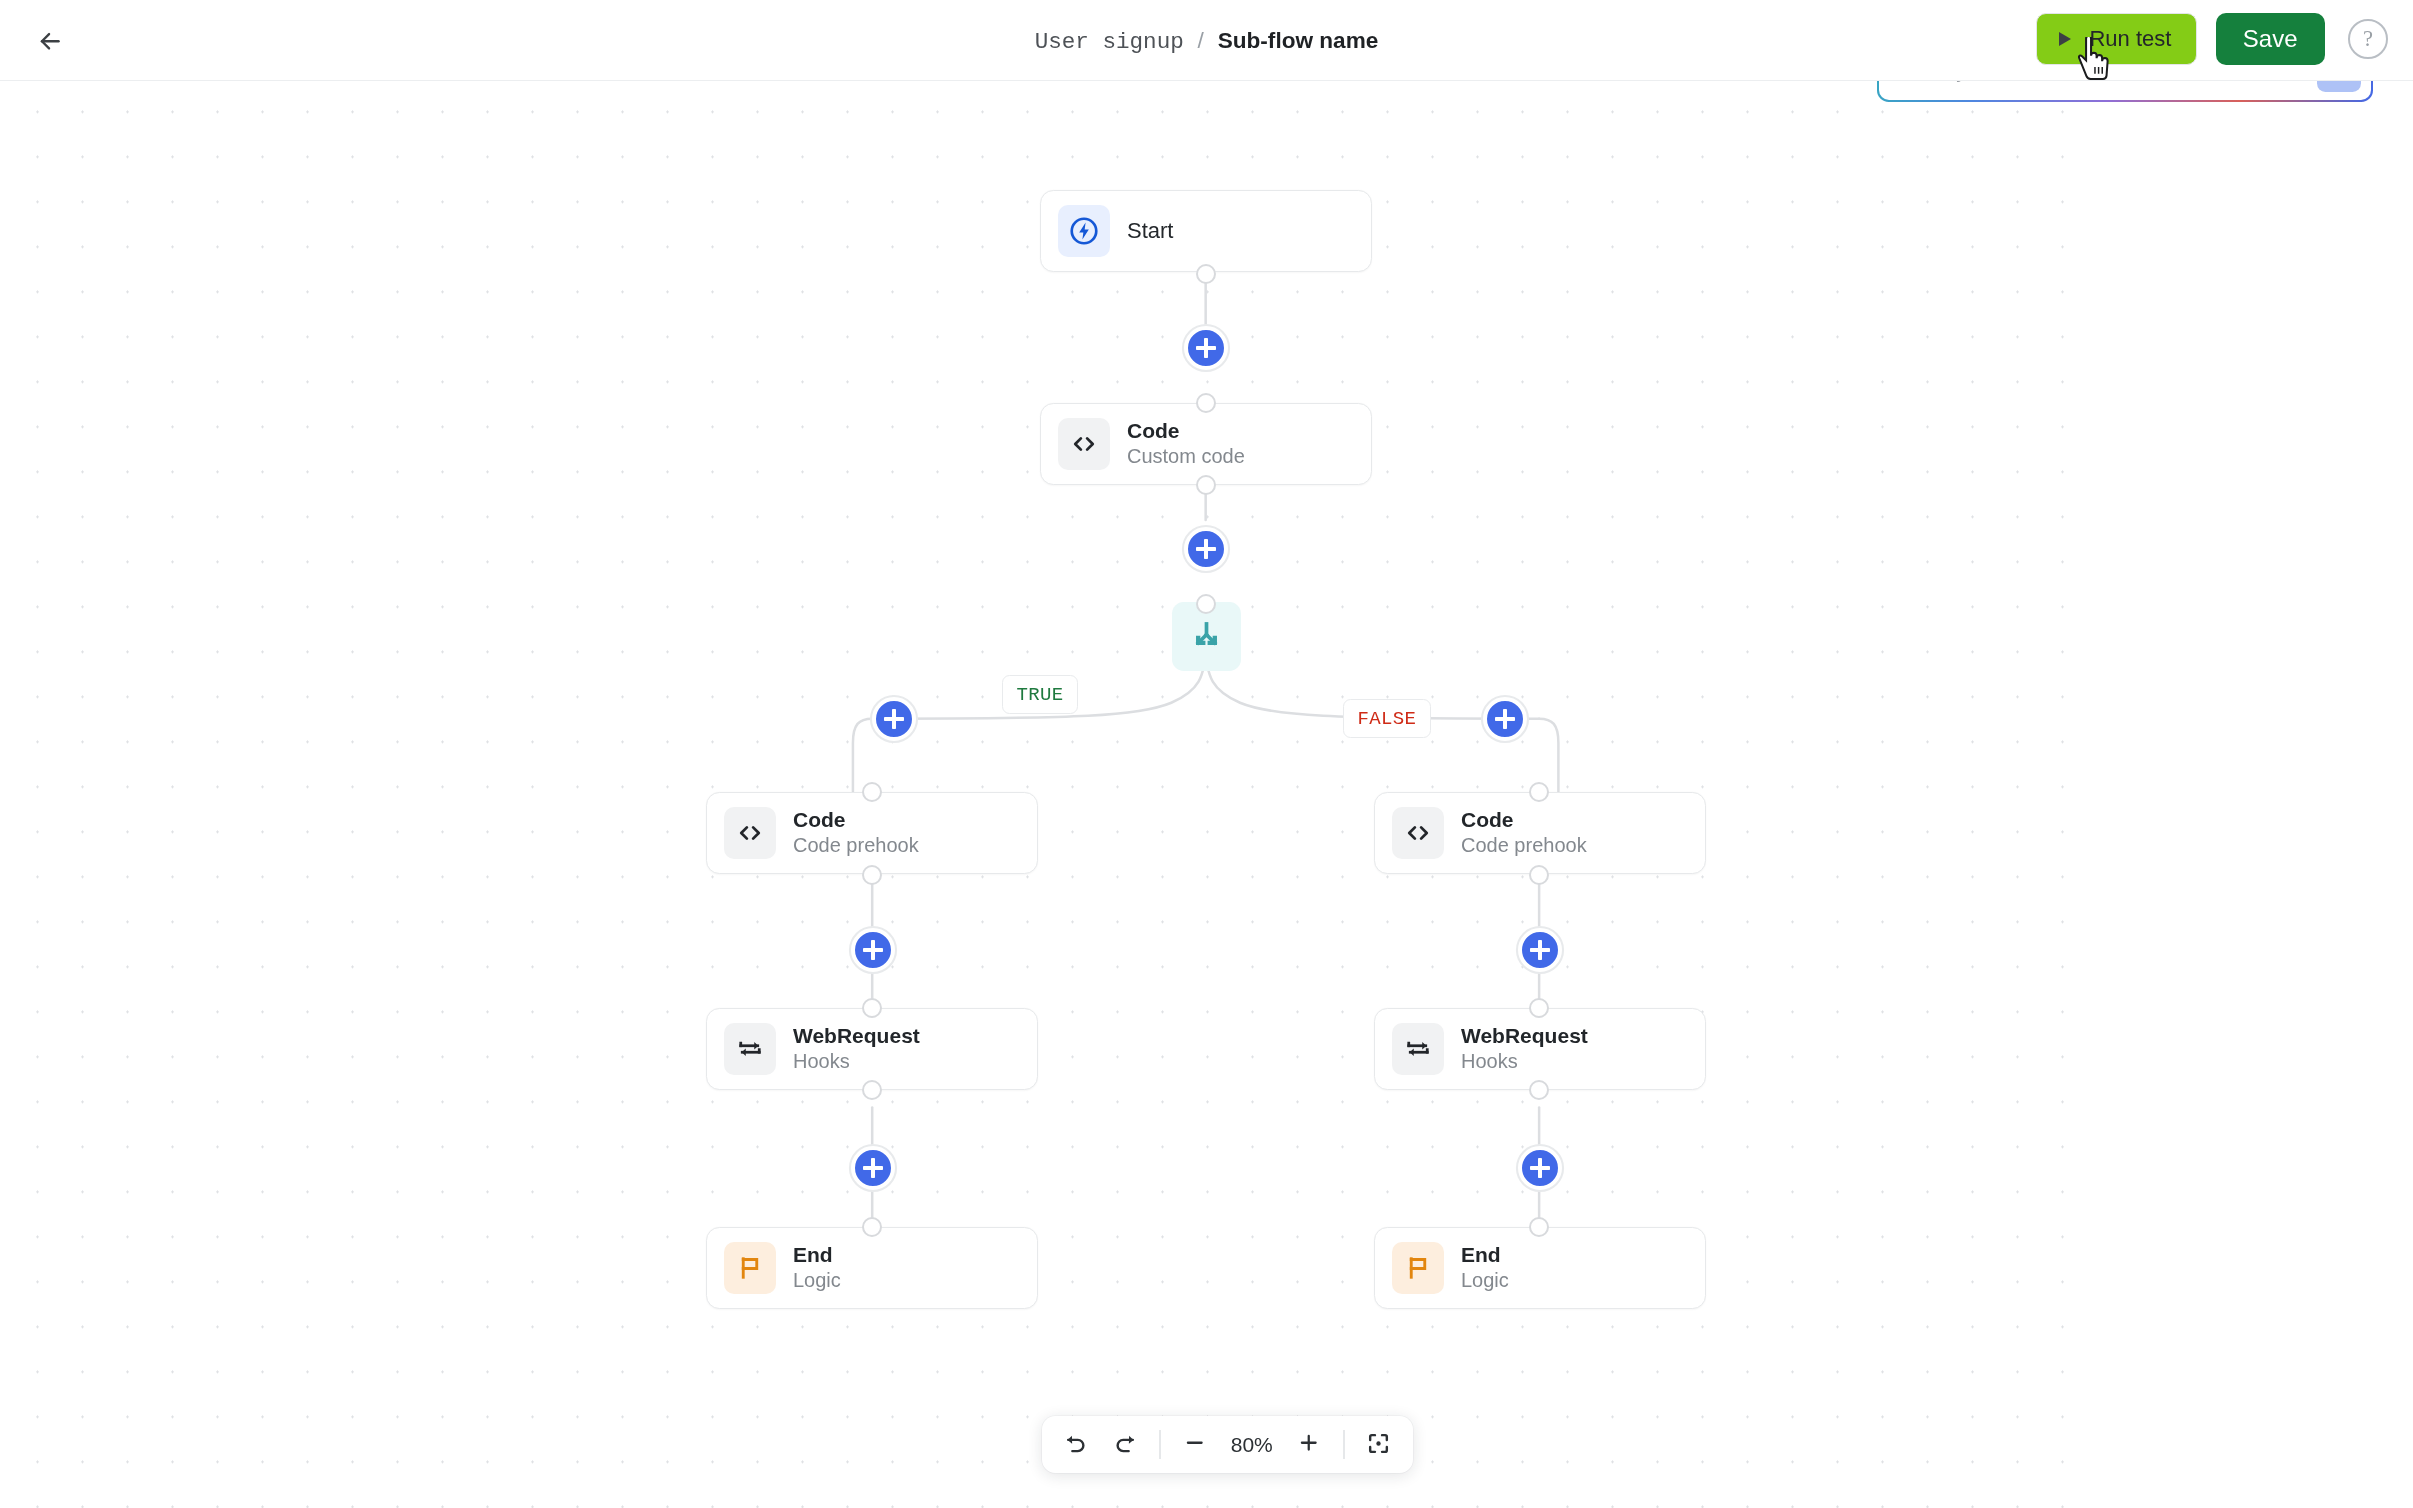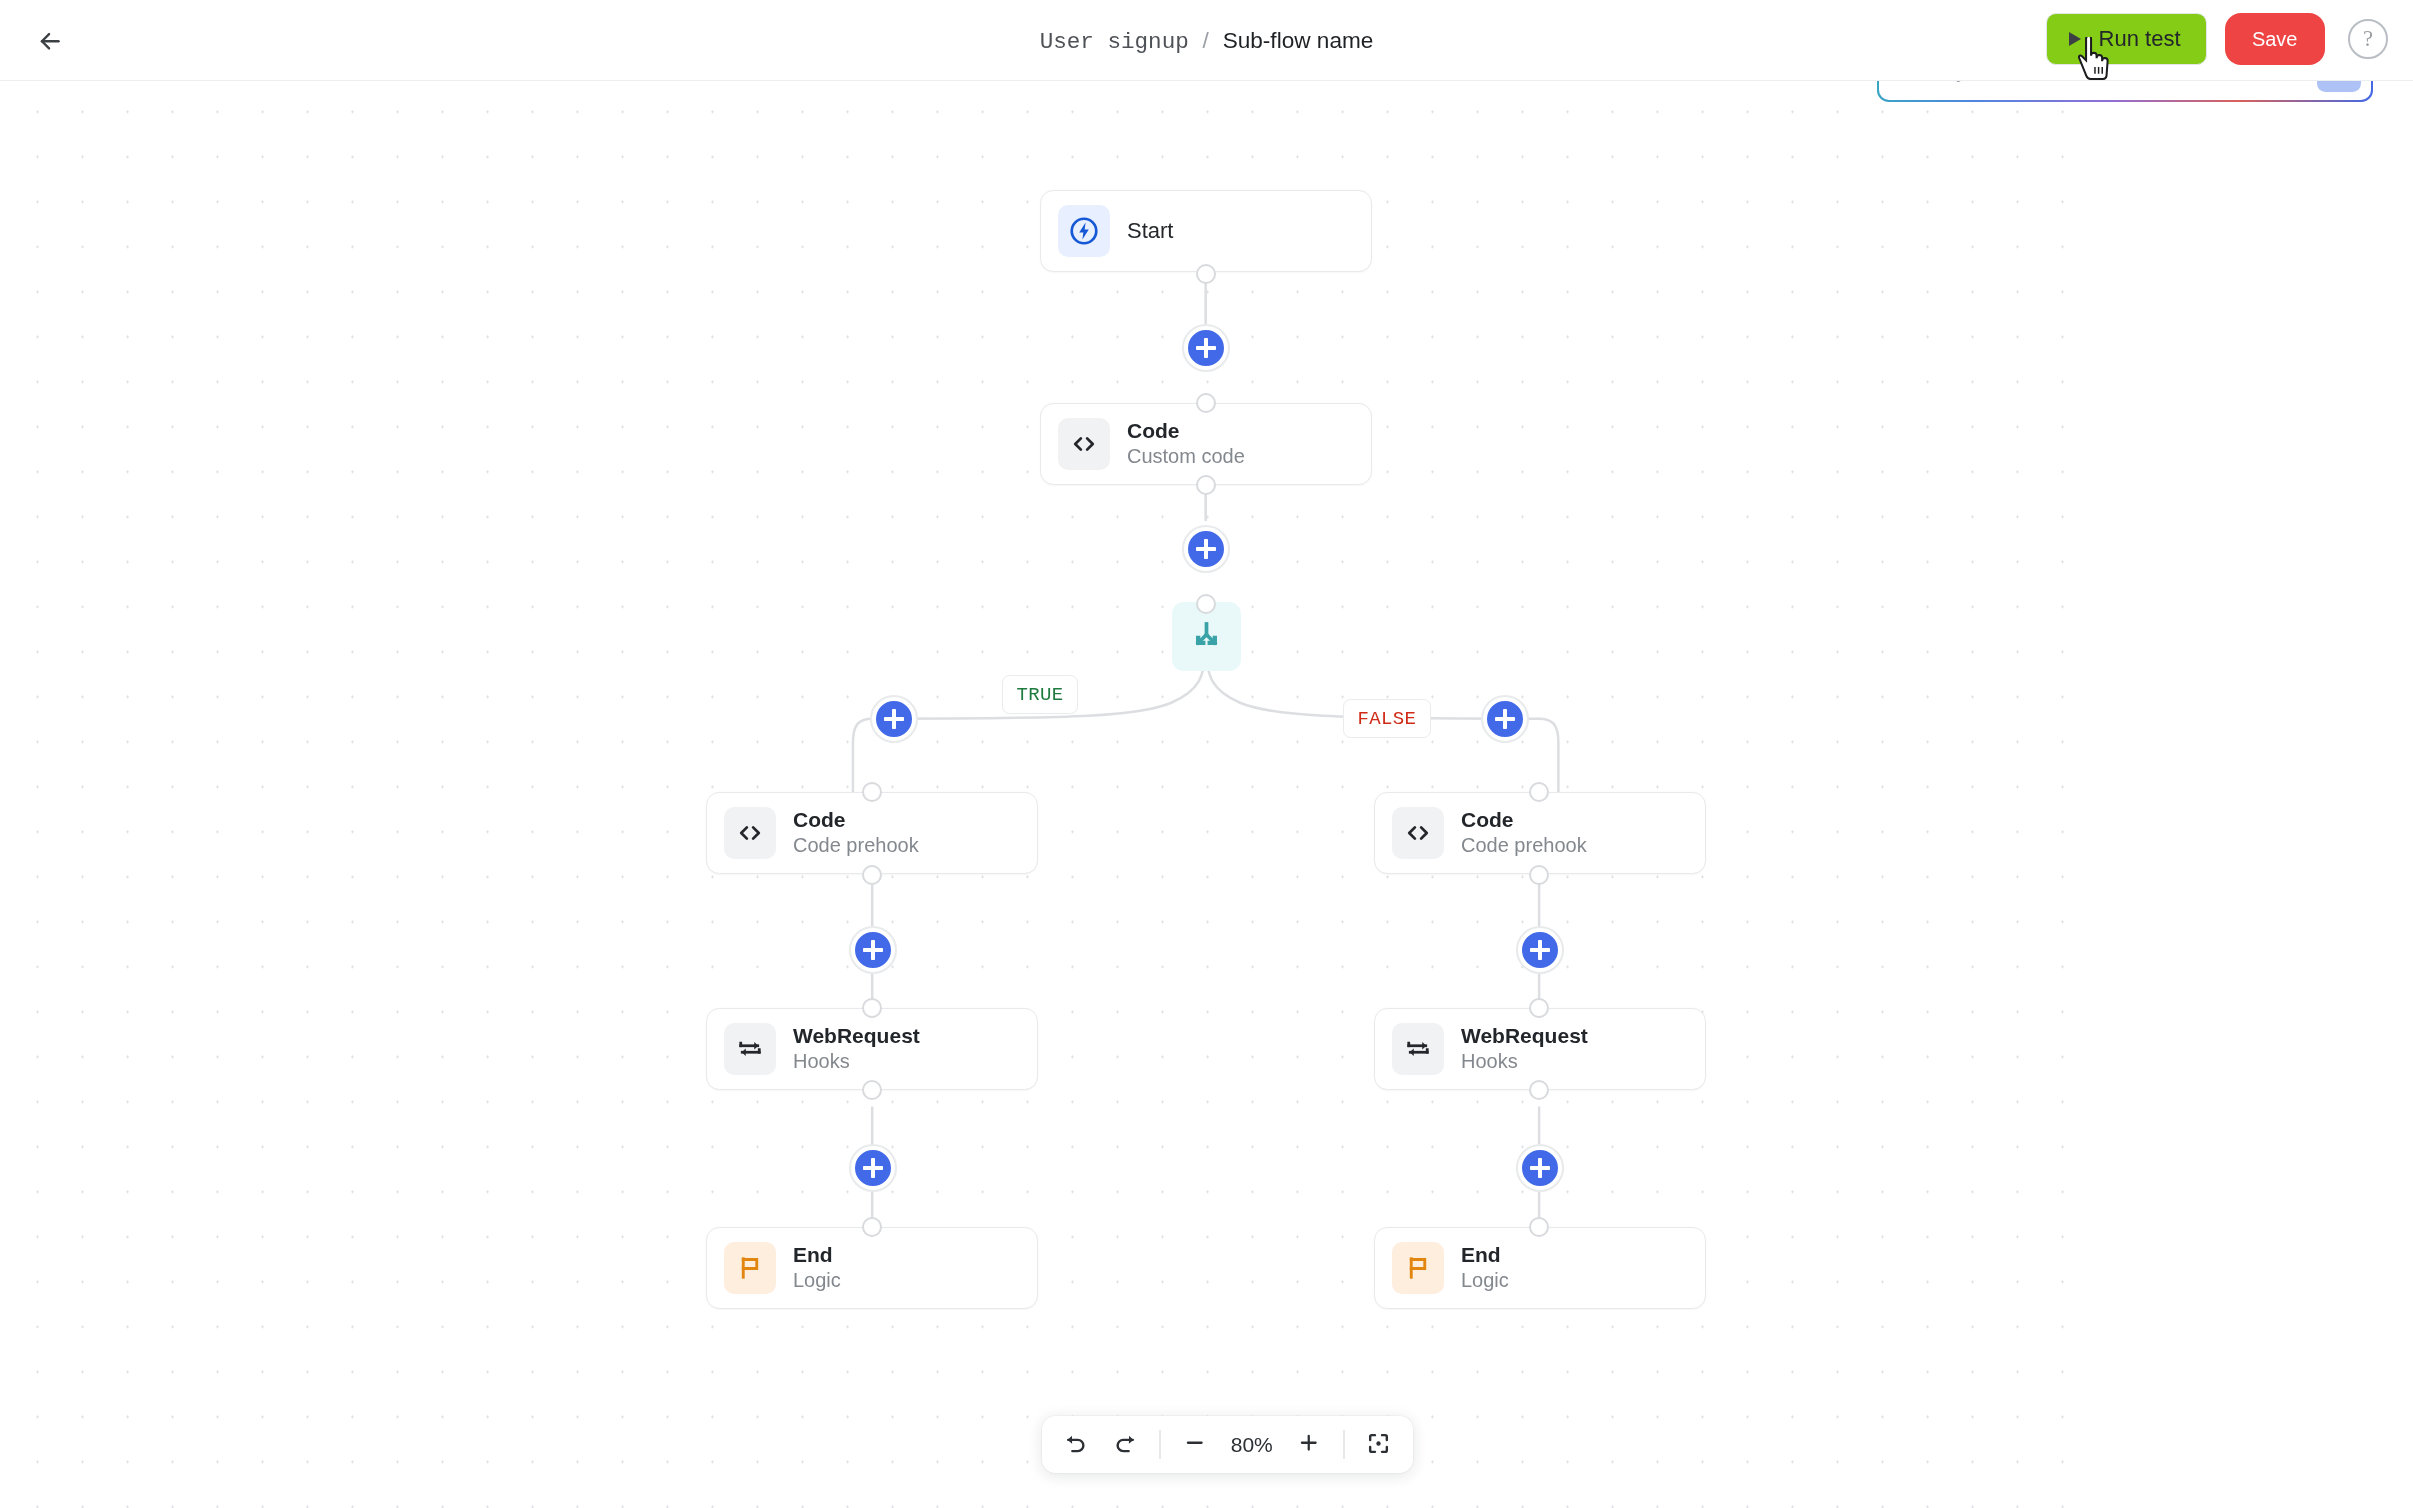--- a/index.html
+++ b/index.html
@@ -57,21 +57,21 @@
     pointer-events: auto;
     font-family: Liberation Mono, monospace;
   }
   .crumb-sep {
     color: #9aa0a6;
     margin: 0 7.5px;
     font-weight: 400;
   }
   .crumb-current {
     color: #1f2225;
-    font-weight: 400;
+    font-weight: 700;
   }
 
   .topbar-actions {
     position: absolute;
     right: 25px; top: 13.4px;
     display: flex;
     align-items: center;
     gap: 0;
   }
 
@@ -94,24 +94,24 @@
     border-left: 12.6px solid #3c4044;
     border-top: 7.5px solid transparent;
     border-bottom: 7.5px solid transparent;
   }
 
   .save-btn {
     margin-left: 18.4px;
     height: 52px;
     padding: 0 27px;
     border: none;
-    border-radius: 16px;
-    background: #ef4444;
+    border-radius: 10px;
+    background: #15803d;
     color: #ffffff;
-    font-size: 20px;
+    font-size: 24px;
     font-family: "Liberation Sans", sans-serif;
     cursor: pointer;
   }
 
   .help-btn {
     margin-left: 23.5px;
     width: 40px; height: 40px;
     border-radius: 50%;
     border: 2.1px solid #b9bec4;
     color: #9aa0a6;

